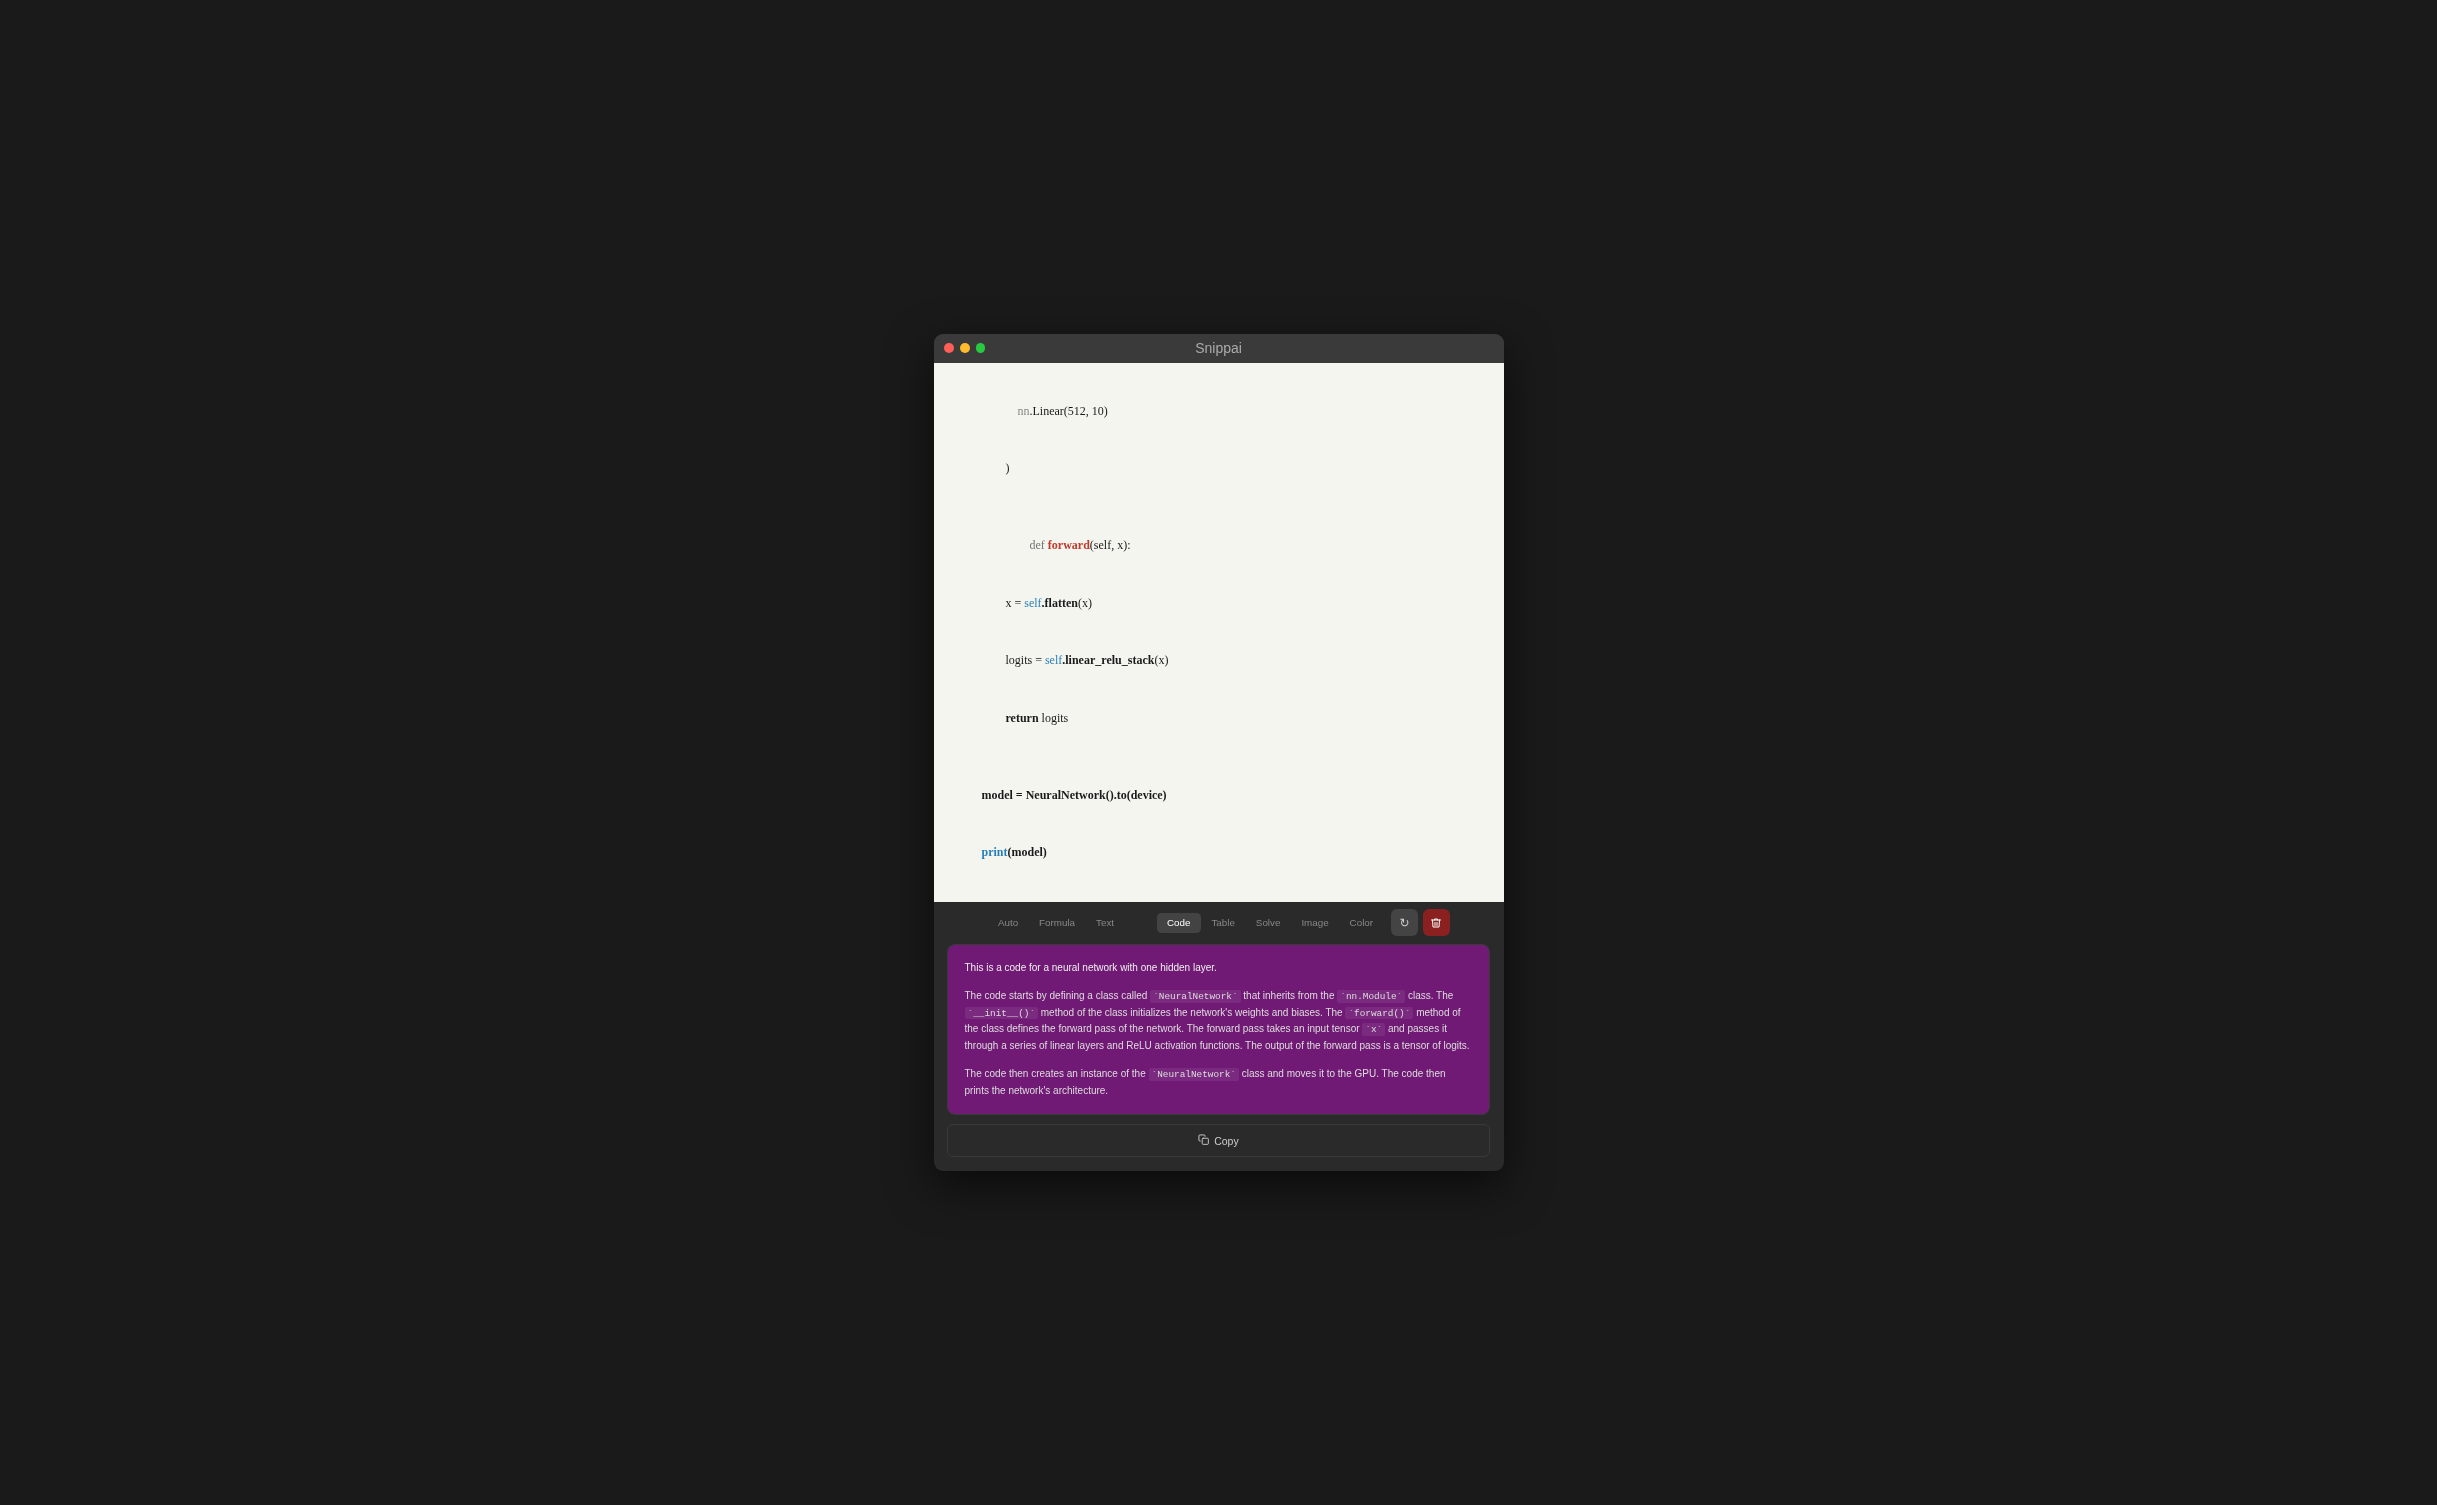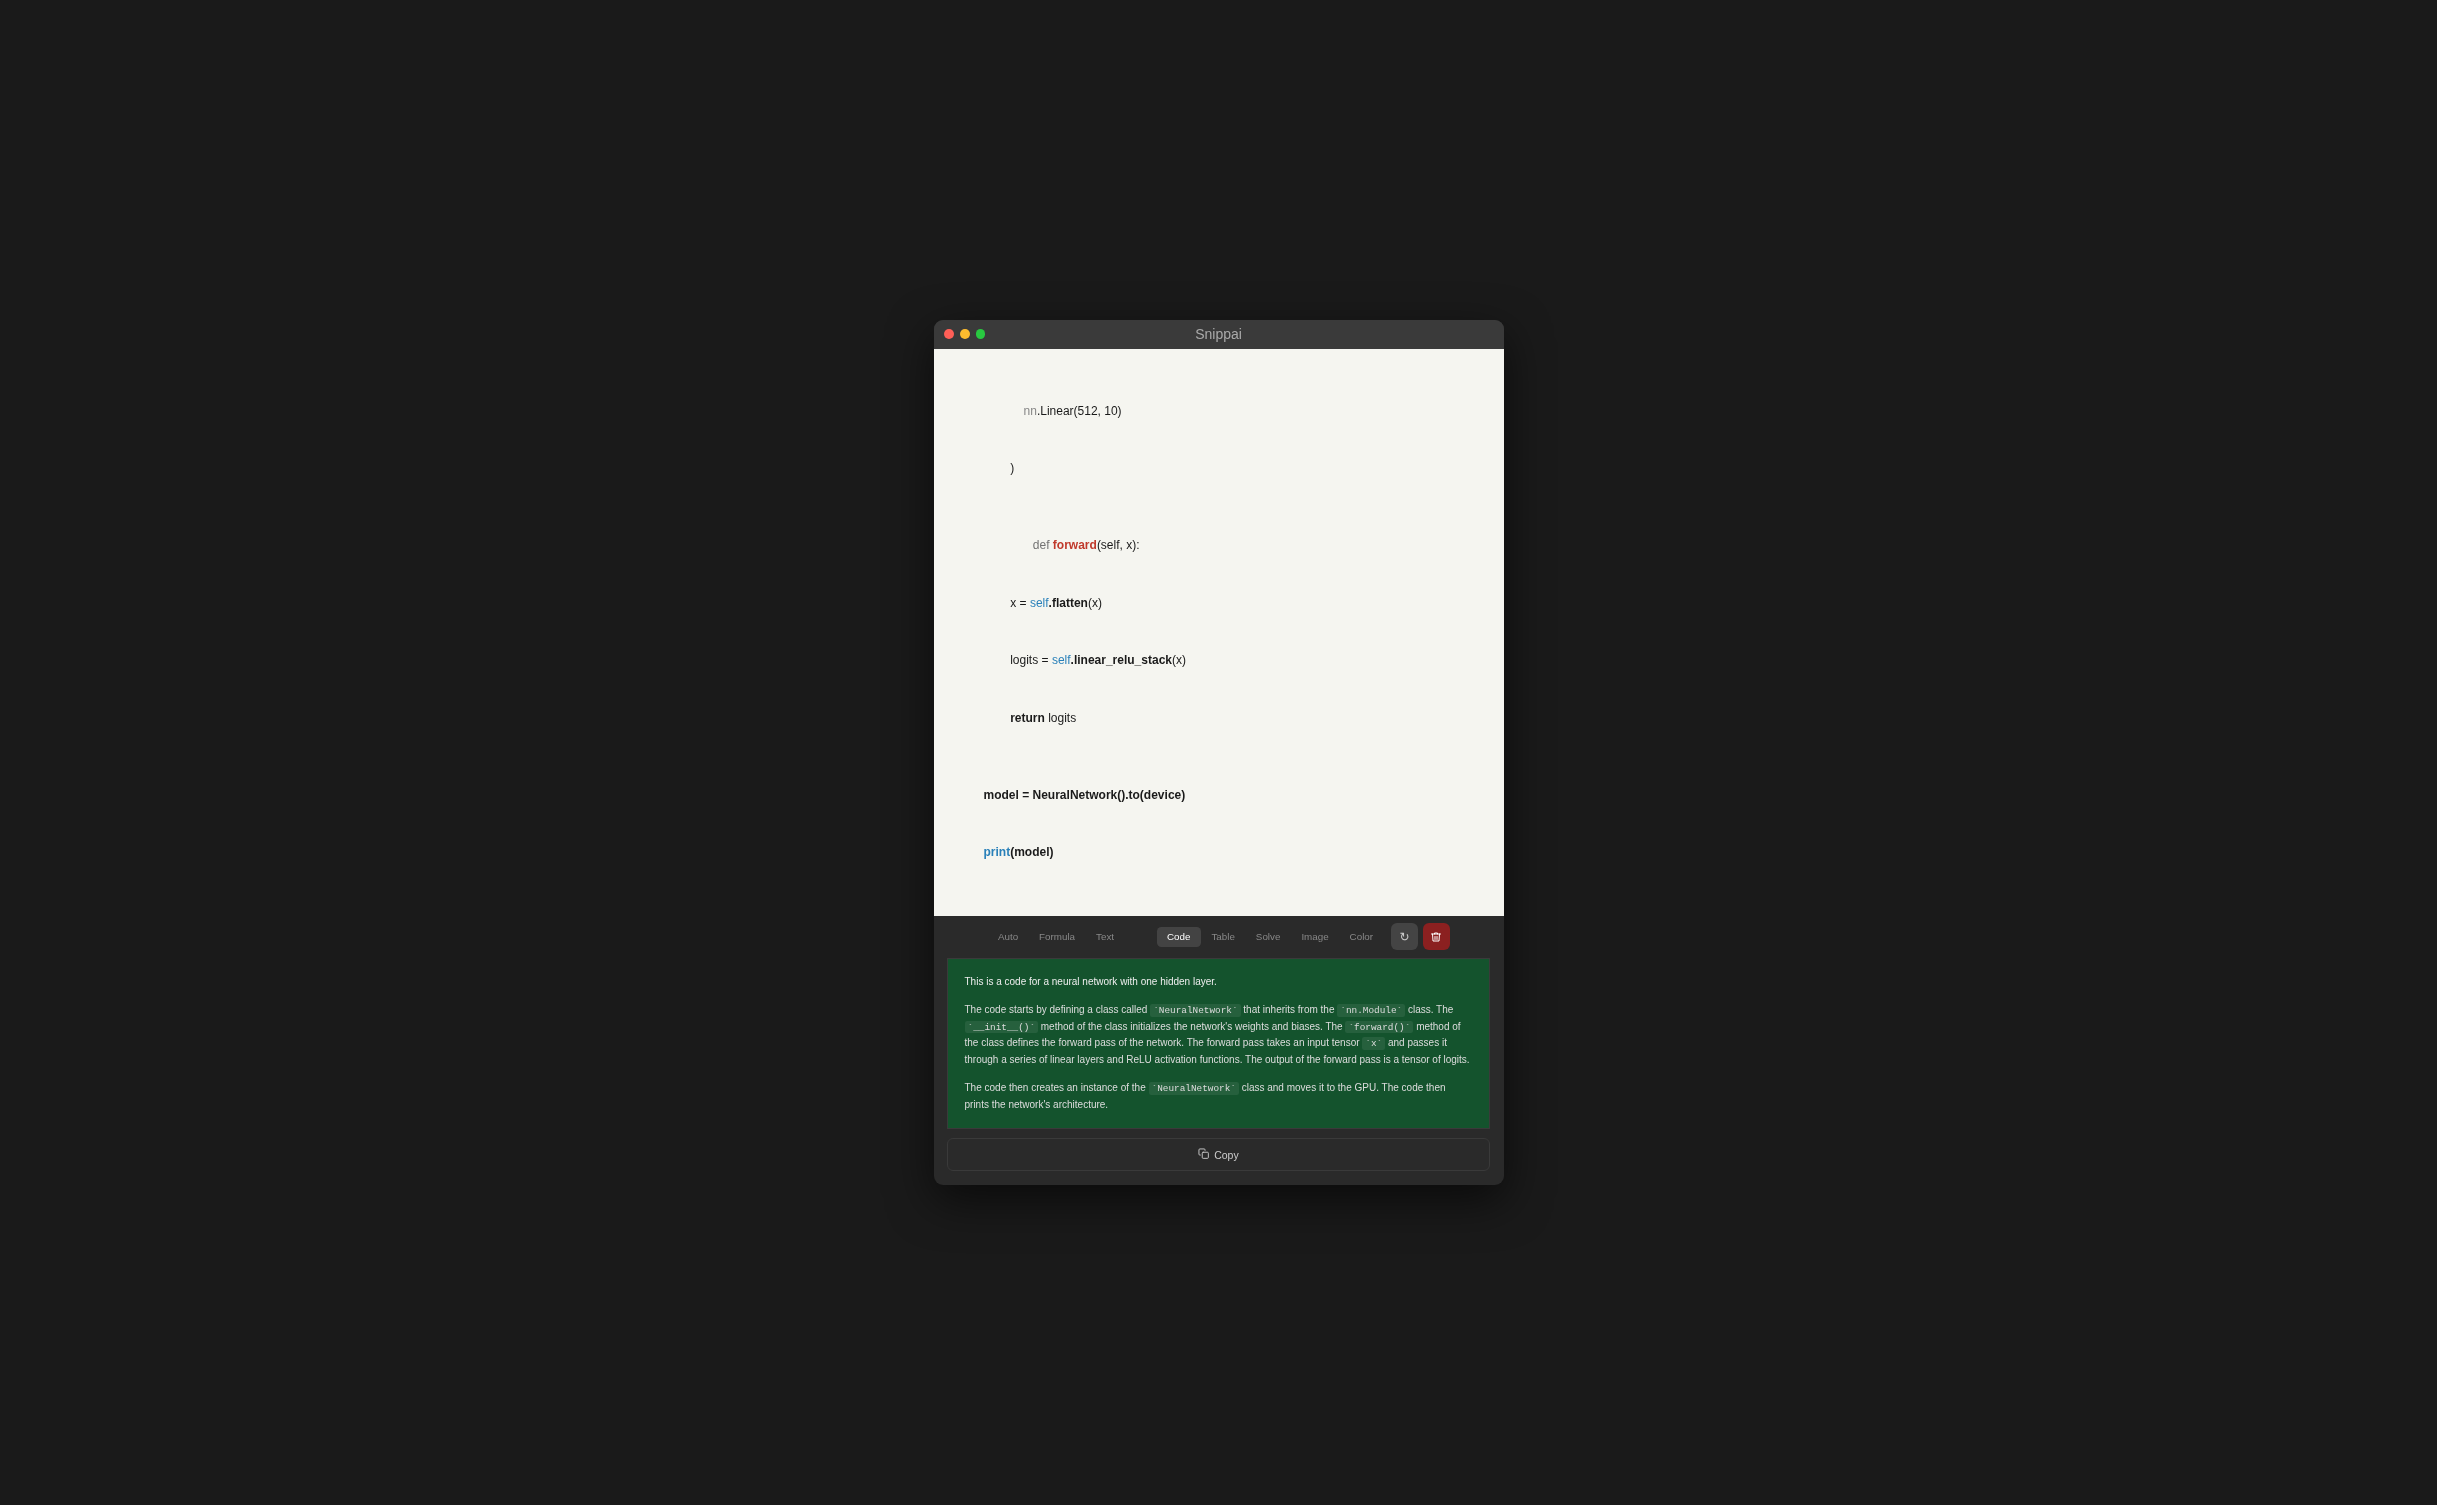--- a/index.html
+++ b/index.html
@@ -58,22 +58,22 @@
       left: 50%;
       transform: translateX(-50%);
       color: #aaa;
       font-size: 14px;
       font-weight: 500;
     }
 
     .code-block {
       background: #f5f5f0;
       margin: 0;
-      padding: 34px 30px;
-      font-family: Liberation Sans, sans-serif;
+      padding: 20px 30px;
+      font-family: Liberation Serif, serif;
       font-size: 12px;
       line-height: 1.6;
       overflow: hidden;
       min-height: 270px;
     }
 
     .code-line {
       display: block;
       white-space: pre;
     }
@@ -134,24 +134,24 @@
       background: #444;
       color: #ccc;
     }
 
     .icon-btn.delete {
       background: #8b2020;
       color: #fff;
     }
 
     .description-block {
-      background: #14532d;
+      background: #701a75;
       border: 0.8px solid #3a3a3a;
       margin: 0 13.5px;
-      border-radius: 0;
+      border-radius: 8px;
       padding: 15px 16.5px;
       color: #ddd;
       font-size: 10px;
       line-height: 1.65;
     }
 
     .description-block p {
       margin-bottom: 12px;
     }
 

